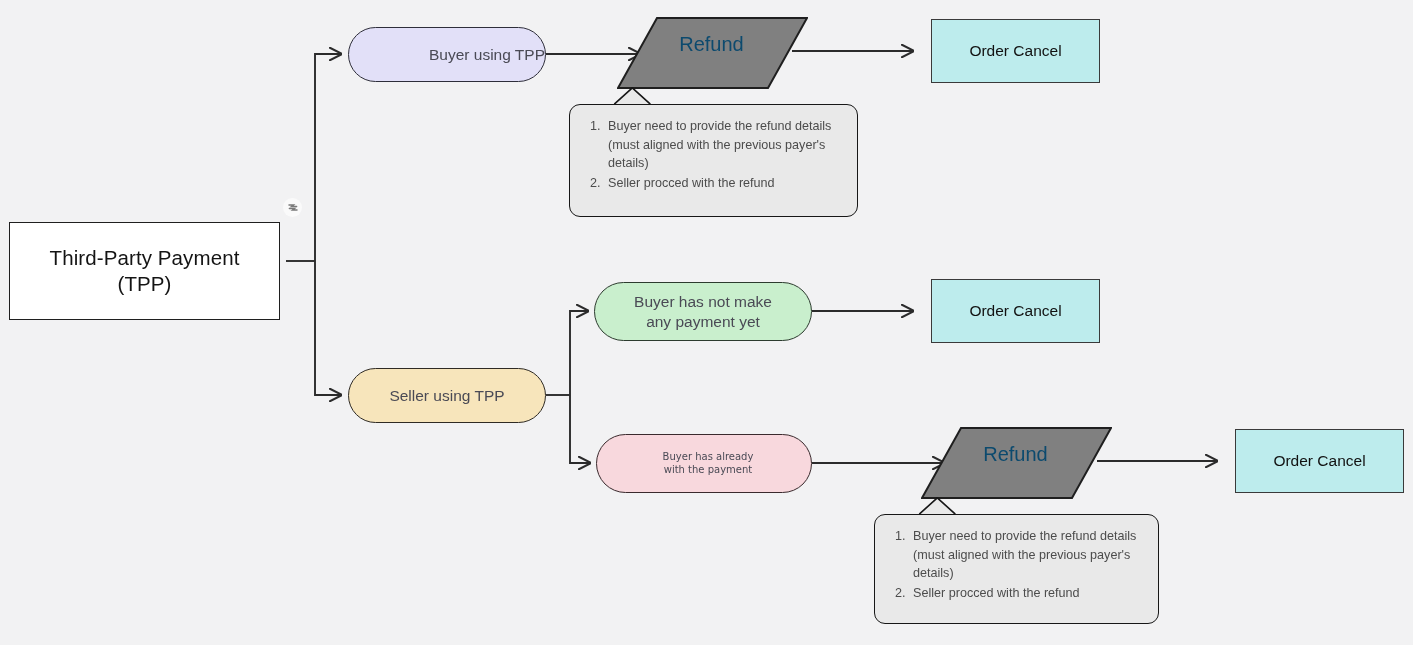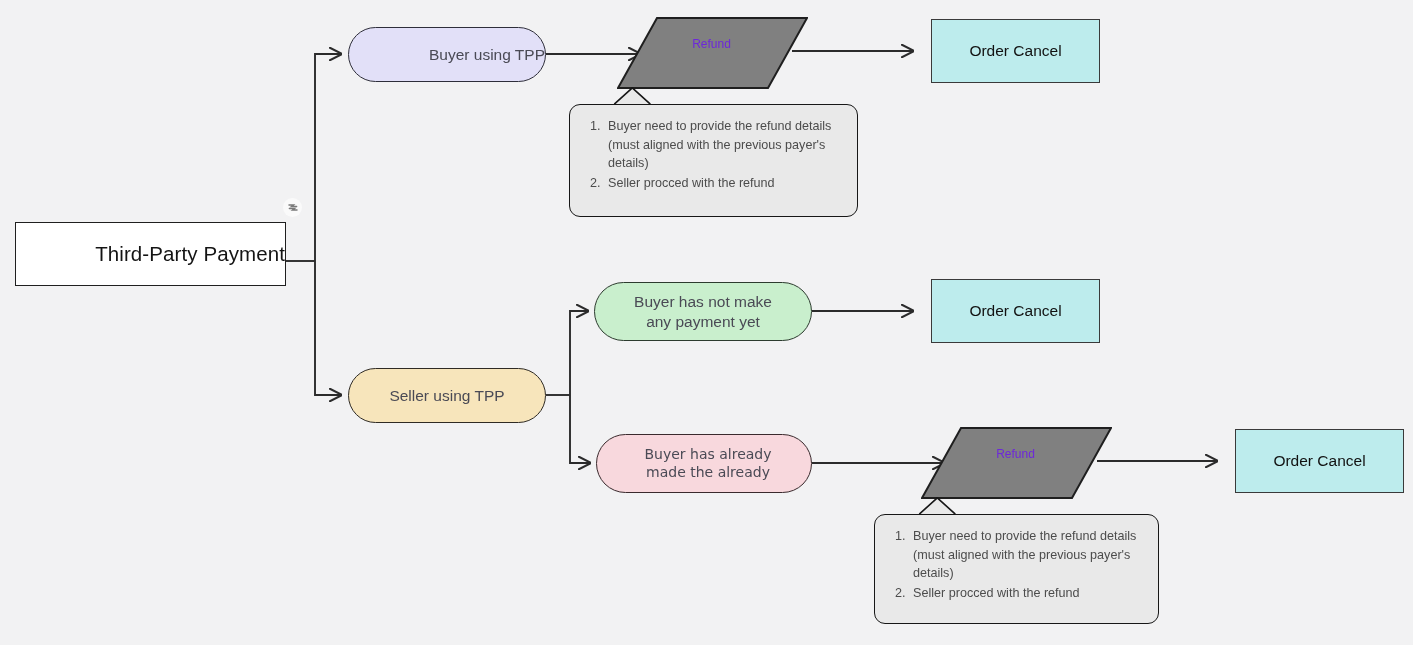--- a/index.html
+++ b/index.html
@@ -45,21 +45,21 @@
   .node-pill {
     border: 1.7px solid #2b2b2b;
     border-radius: 999px;
     font-size: 15.5px;
     color: #4a4a55;
   }
   .pill-lavender { background: #e2e0f8; border-color: #2e2e3a; justify-content: flex-end; }
   .pill-tan      { background: #f7e5bb; border-color: #2f2b24; }
   .pill-green    { background: #c9efcd; border-color: #2c3b2e; }
   .pill-pink     { background: #f8d8dd; border-color: #3a2a2d; }
-  .pill-pink .node-label { font-family: "DejaVu Sans", sans-serif; font-size: 14px; margin-left: 8px; }
+  .pill-pink .node-label { font-family: "DejaVu Sans", sans-serif; font-size: 10px; margin-left: 8px; }
   
   .node-rect {
     background: #bdeced;
     border: 1.7px solid #3a3a3a;
     font-size: 15.5px;
     color: #111111;
     margin-left: 12px;
   }
   
   .node-para {
@@ -67,22 +67,22 @@
     border: none;
   }
   .node-para .para-shape {
     position: absolute;
     left: 0; top: 0;
     width: 100%; height: 100%;
   }
   .node-para .node-label {
     position: relative;
     z-index: 2;
-    color: #6d28d9;
-    font-size: 12px;
+    color: #0c4a6e;
+    font-size: 20px;
   }
   
   .note {
     position: absolute;
     box-sizing: border-box;
     background: #e9e9e9;
     border: 1.8px solid #171717;
     border-radius: 11px;
     color: #4c4c4c;
     font-size: 12.6px;
@@ -141,23 +141,24 @@
       <path d="M 570 395 L 570 463 L 590 463" marker-end="url(#arrow)"></path>
 
       <path d="M 812 311 L 913 311" marker-end="url(#arrow)"></path>
 
       <path d="M 812 463 L 944 463" marker-end="url(#arrow)"></path>
 
       <path d="M 1097 461 L 1217 461" marker-end="url(#arrow)"></path>
     </g>
   </svg>
 
-  <div class="node node-root" style="left:15px; top:222px; width:271px; height:64px;justify-content:flex-end;">
+  <div class="node node-root" style="left:9px; top:222px; width:271px; height:98px;">
     <div>
       <div>Third-Party Payment</div>
+      <div>(TPP)</div>
     </div>
   </div>
 
   <div class="badge" style="left:283px; top:198px;">
     <svg width="12" height="12" viewBox="0 0 12 12">
       <path d="M2 3.1 L6.4 3.1 L4.6 4.6 L9.6 4.6 M2.4 6.6 L7.4 6.6 L5.6 8.1 L10 8.1" stroke="#7a7a7a" stroke-width="1.5" fill="none" stroke-linecap="round"></path>
     </svg>
   </div>
 
   <div class="node node-pill pill-lavender" style="left:348px; top:27px; width:198px; height:55px;">
@@ -196,21 +197,21 @@
     <span class="node-label">Seller using TPP</span>
   </div>
 
   <div class="node node-rect" style="left:919px; top:279px; width:169px; height:64px;">
     <span class="node-label">Order Cancel</span>
   </div>
 
   <div class="node node-pill pill-pink" style="left:596px; top:434px; width:216px; height:59px;">
     <div class="node-label">
       <div>Buyer has already</div>
-      <div>made the already</div>
+      <div>with the payment</div>
     </div>
   </div>
 
   <div class="node node-para" style="left:921px; top:427px; width:191px; height:72px;">
     <svg class="para-shape" viewBox="0 0 191 72" preserveAspectRatio="none">
       <polygon points="40,1 190,1 151,71 1,71" fill="#808080" stroke="#1f1f1f" stroke-width="2"></polygon>
     </svg>
     <span class="node-label" style="margin-left:-2px; margin-top:-16px;">Refund</span>
   </div>
 

